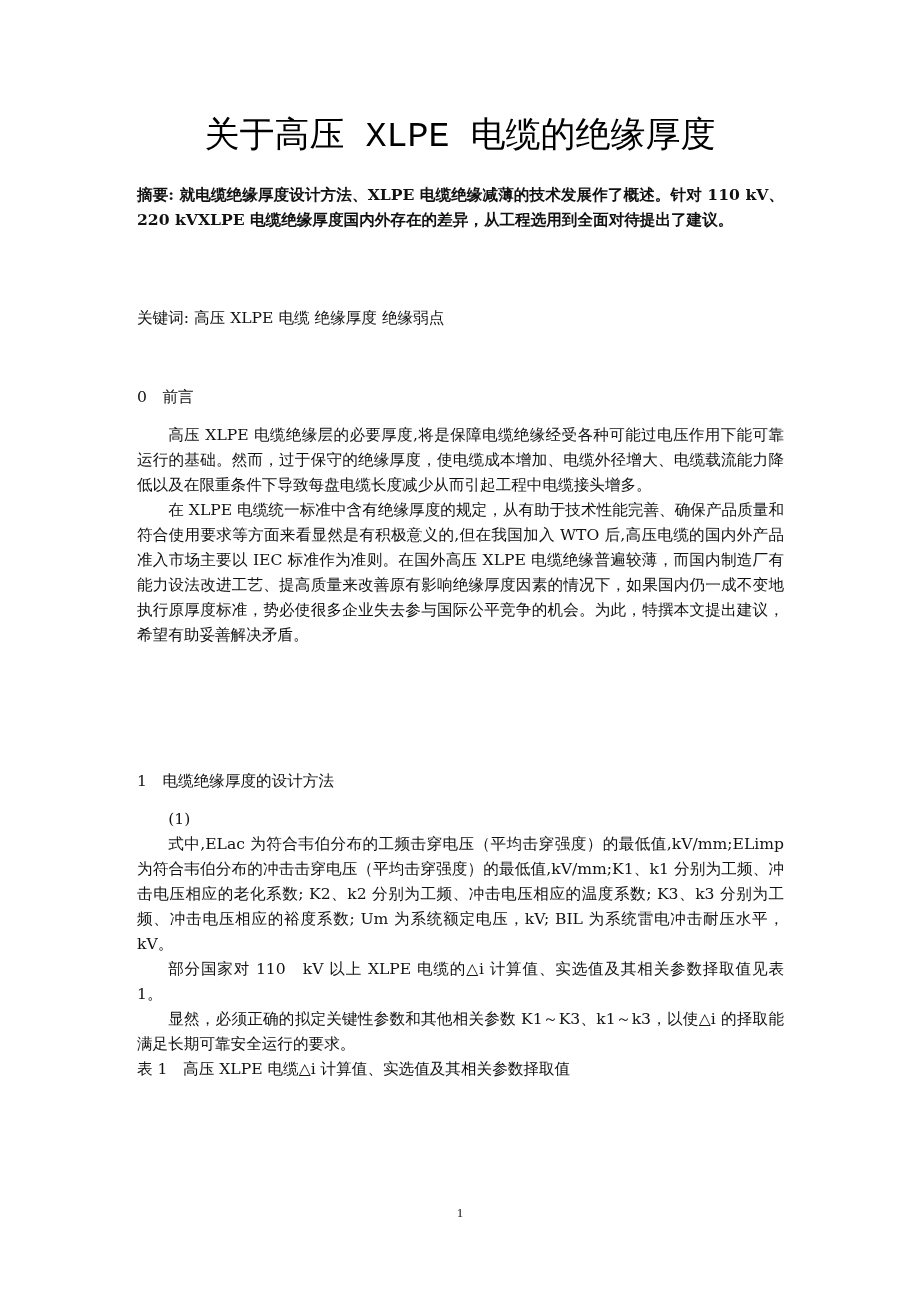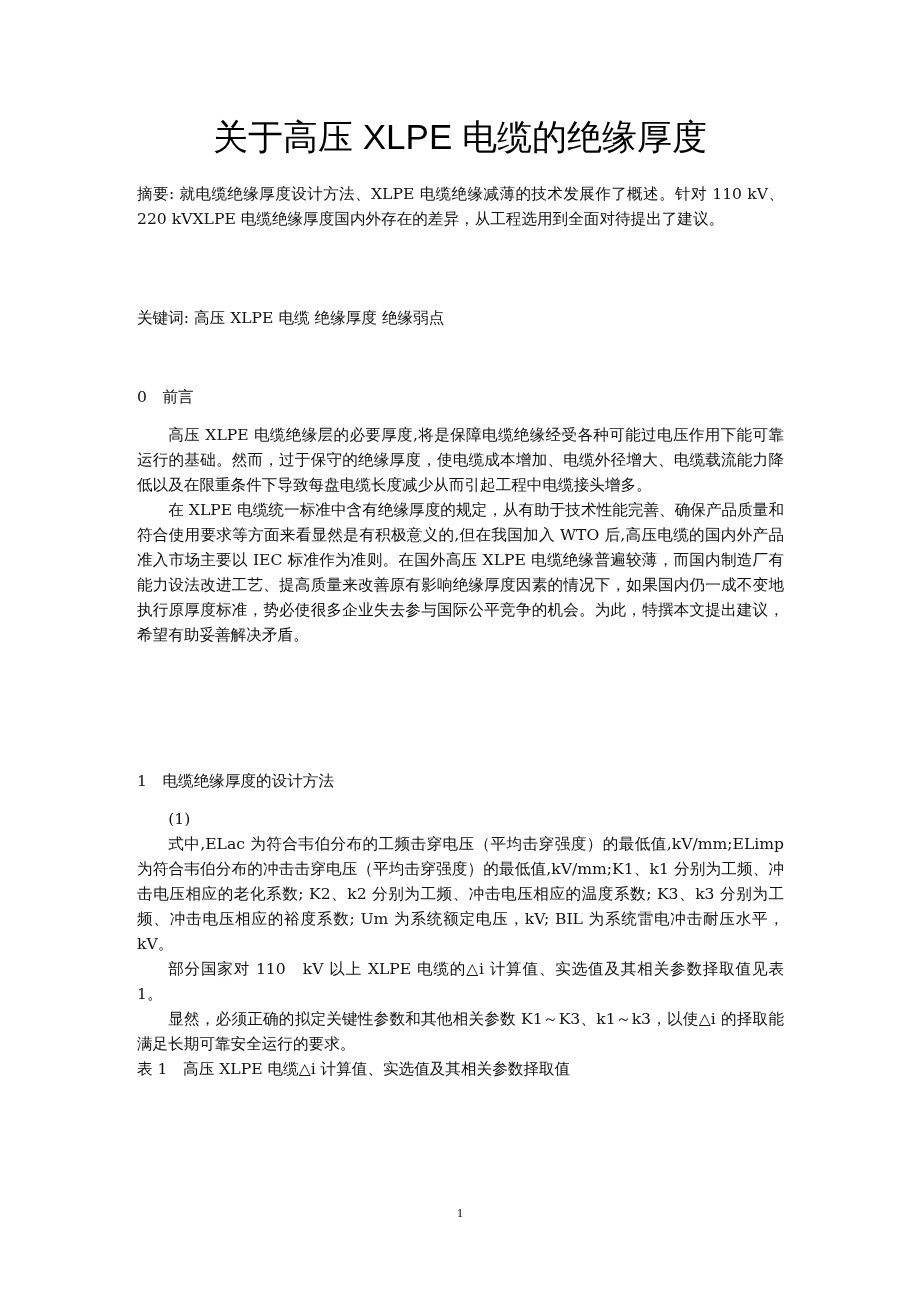--- a/index.html
+++ b/index.html
@@ -1,35 +1,35 @@
 <!DOCTYPE html>
 <html><head>
 <meta charset="utf-8">
 <style>
   html, body { margin:0; padding:0; background:#ffffff; }
   body { width:920px; height:1302px; position:relative; overflow:hidden;
          font-family:"DejaVu Serif", "Liberation Serif", serif; color:#111; }
   .page { position:absolute; left:0; top:0; width:920px; height:1302px; }
   .title { position:absolute; left:0; width:920px; top:112px; text-align:center;
-           font-family:Liberation Sans, sans-serif;
+           font-family:Liberation Mono, monospace;
            font-size:35px; line-height:50px; color:#000; letter-spacing:0px; }
   .block { position:absolute; left:137px; width:647px; font-size:15.6px; line-height:25px;
            text-align:justify; text-justify:inter-character; }
   .para { text-indent:2em; margin:0; }
   .noind { margin:0; }
   .pagenum { position:absolute; top:1205px; left:0; width:920px; text-align:center;
              font-family:"Liberation Serif", serif; font-size:13px; }
 </style>
 </head>
 <body>
 
 <div class="page">
   <div class="title">关于高压 XLPE 电缆的绝缘厚度</div>
 
-  <div class="block" style="top:182px;">
+  <div class="block" style="top:182px;font-weight:bold;">
     <p class="noind">摘要: 就电缆绝缘厚度设计方法、XLPE 电缆绝缘减薄的技术发展作了概述。针对 110  kV、220  kVXLPE 电缆绝缘厚度国内外存在的差异，从工程选用到全面对待提出了建议。</p>
   </div>
 
   <div class="block" style="top:306px;">
     <p class="noind">关键词: 高压 XLPE 电缆 绝缘厚度 绝缘弱点</p>
   </div>
 
   <div class="block" style="top:385px;">
     <p class="noind">0　前言</p>
     <div style="height:13px"></div>

